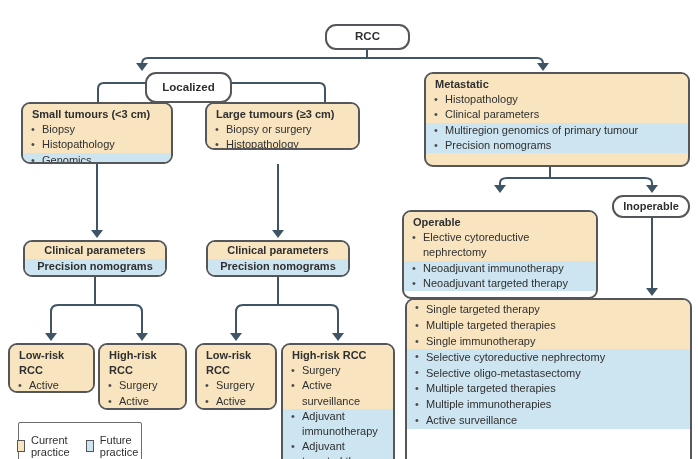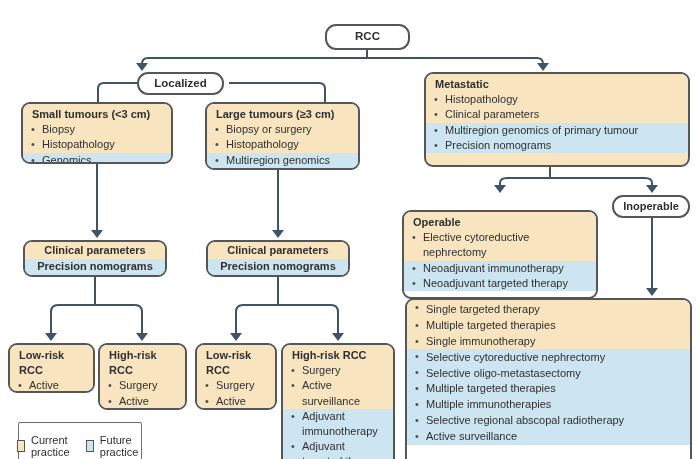--- a/index.html
+++ b/index.html
@@ -128,34 +128,34 @@
       <polygon points="494,268 506,268 500,276"></polygon>
       <path d="M652,198 V269"></path>
       <polygon points="646,268 658,268 652,276"></polygon>
     </g>
   </svg>
 
   <div class="box pill" style="left:325px;top:4px;width:85px;height:26px">
     <span>RCC</span>
   </div>
 
-  <div class="box pill" style="left:137px;top:52px;width:87px;height:23px">
+  <div class="box pill" style="left:145px;top:52px;width:87px;height:31px">
     <span>Localized</span>
   </div>
 
   <div class="box fill-current" style="left:21px;top:82px;width:152px;height:62px">
     <div class="box-title">Small tumours (&lt;3 cm)</div>
     <ul class="items">
         <li class="current">Biopsy</li>
         <li class="current">Histopathology</li>
         <li class="future">Genomics</li>
       </ul>
   </div>
 
-  <div class="box fill-current" style="left:205px;top:82px;width:155px;height:68px">
+  <div class="box fill-current" style="left:205px;top:82px;width:155px;height:48px">
     <div class="box-title">Large tumours (≥3 cm)</div>
     <ul class="items">
         <li class="current">Biopsy or surgery</li>
         <li class="current">Histopathology</li>
         <li class="future">Multiregion genomics</li>
       </ul>
   </div>
 
   <div class="box fill-current" style="left:424px;top:52px;width:266px;height:95px">
     <div class="box-title">Metastatic</div>
@@ -225,21 +225,20 @@
 
   <div class="box big" style="left:405px;top:278px;width:287px;height:174px">
     <ul class="items">
         <li class="current">Single targeted therapy</li>
         <li class="current">Multiple targeted therapies</li>
         <li class="current">Single immunotherapy</li>
         <li class="future">Selective cytoreductive nephrectomy</li>
         <li class="future">Selective oligo-metastasectomy</li>
         <li class="future">Multiple targeted therapies</li>
         <li class="future">Multiple immunotherapies</li>
-        <li class="future">Selective regional abscopal radiotherapy</li>
         <li class="future">Active surveillance</li>
       </ul>
   </div>
 
   <div class="legend" style="left:18px;top:402px;width:124px;height:48px">
     <div class="lrow">
       <span class="swatch" style="background:var(--current)"></span>
       <span>Current practice</span>
     </div>
     <div class="lrow">

